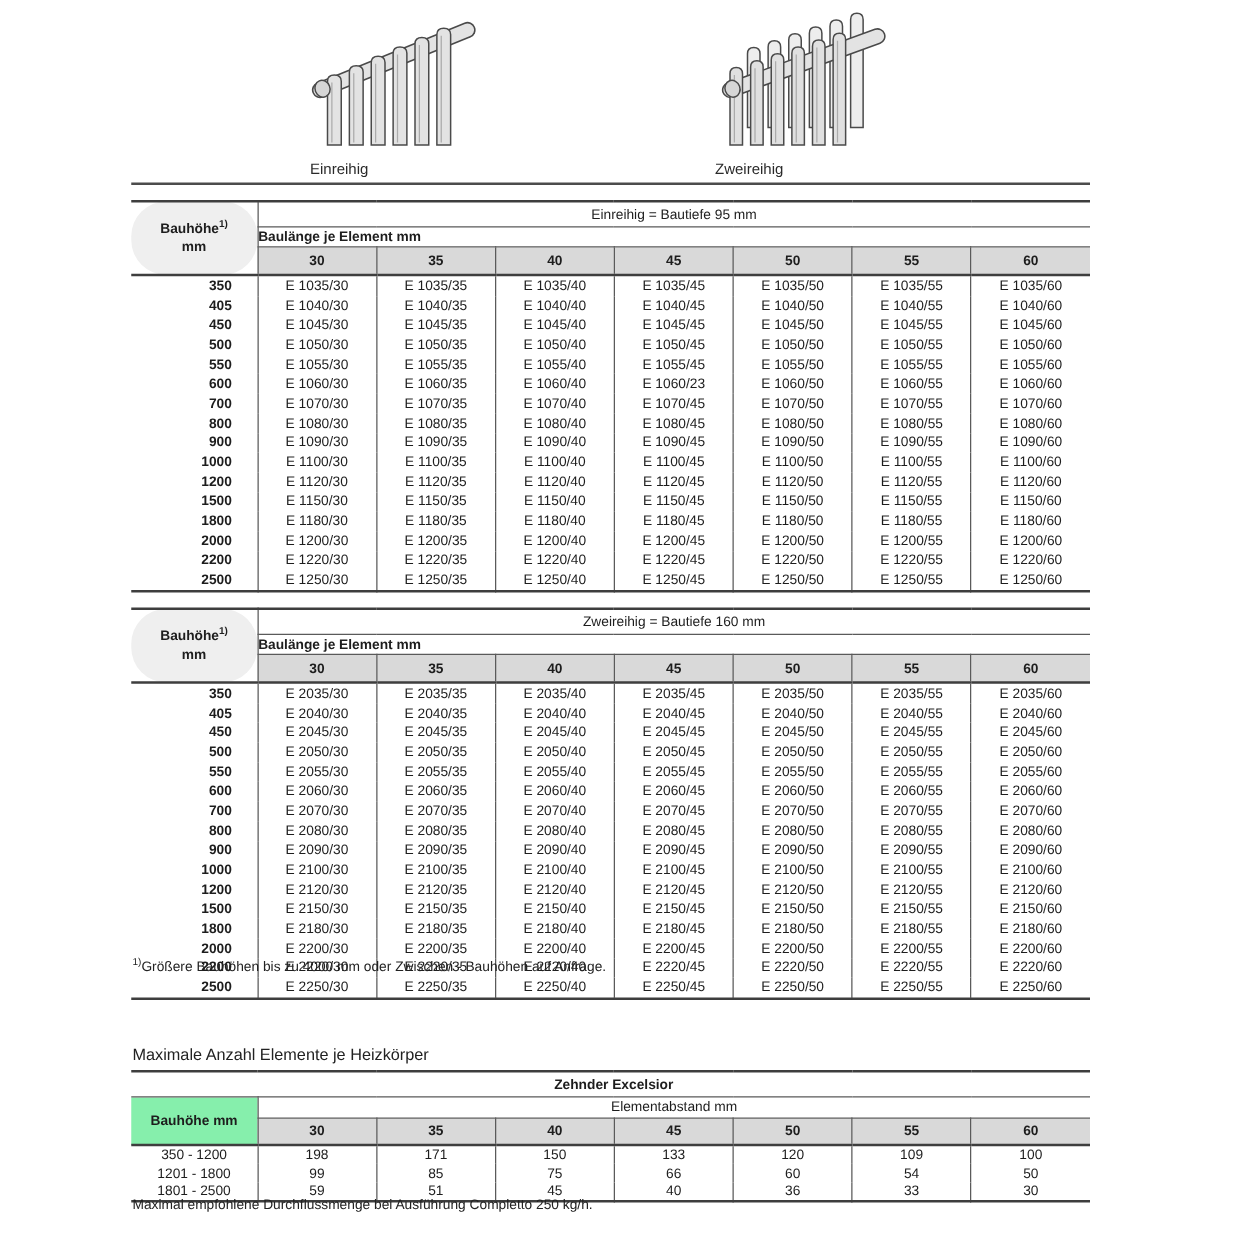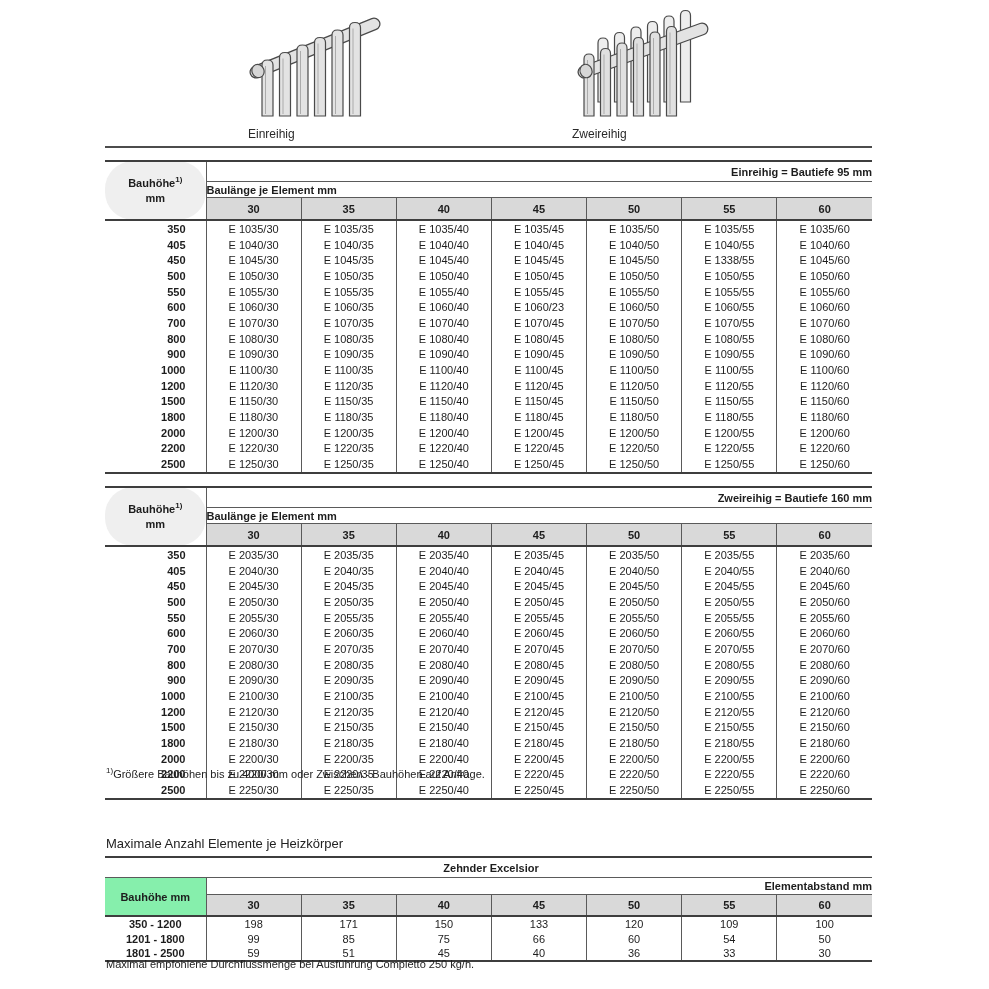--- a/index.html
+++ b/index.html
@@ -29,41 +29,41 @@
     background:#efefef;font-weight:bold;text-align:center;vertical-align:middle;
     border-right:1px solid #5a5a5a;border-bottom:2px solid #3e3e3e;
     font-size:11px;line-height:1.35;padding:0;border-radius:28px;
   }
   th.rowhead3{
     background:#86efac;font-weight:bold;text-align:center;vertical-align:middle;
     border-right:1px solid #5a5a5a;border-bottom:2px solid #3e3e3e;
     font-size:11px;padding:0;
   }
   td.tbl-title{
-    font-weight:bold;text-align:right;border-bottom:1px solid #5a5a5a;
+    font-weight:normal;text-align:center;border-bottom:1px solid #5a5a5a;
     height:19px;padding:0;
   }
   td.tbl-subtitle{
     font-weight:bold;border-bottom:1px solid #5a5a5a;
     height:15px;padding:0;
   }
   td.colh{
     background:#d9d9d9;font-weight:bold;text-align:center;
     border-left:1px solid #5a5a5a;border-bottom:2px solid #3e3e3e;
     height:21px;padding:0;
   }
   td.brand-cell{
     font-weight:bold;text-align:center;border-bottom:1px solid #5a5a5a;
     height:19px;padding:0 0 0 5px;
   }
 
   
   tbody th{font-weight:bold;text-align:right;padding:0 20px 0 0;height:15.7px;font-size:11px;}
   tbody td{text-align:center;border-left:1px solid #5a5a5a;padding:0;height:15.7px;}
-  #table3-wrap tbody th{font-weight:bold;text-align:center;padding:0;height:14.4px;}
+  #table3-wrap tbody th{font-weight:normal;text-align:center;padding:0;height:14.4px;}
   #table3-wrap tbody td{height:14.4px;}
 
   sup{font-size:8px;vertical-align:super;line-height:0;}
 
   .note{position:absolute;left:106px;font-size:11px;color:#222;}
   #footnote1{top:768px;}
   #section-heading{top:836px;font-size:13px;}
   #flow-note{top:958px;}
 </style>
 </head>
@@ -190,21 +190,21 @@
           <td>E 1040/55</td>
           <td>E 1040/60</td>
         </tr>
         <tr>
           <th>450</th>
           <td>E 1045/30</td>
           <td>E 1045/35</td>
           <td>E 1045/40</td>
           <td>E 1045/45</td>
           <td>E 1045/50</td>
-          <td>E 1338/55</td>
+          <td>E 1045/55</td>
           <td>E 1045/60</td>
         </tr>
         <tr>
           <th>500</th>
           <td>E 1050/30</td>
           <td>E 1050/35</td>
           <td>E 1050/40</td>
           <td>E 1050/45</td>
           <td>E 1050/50</td>
           <td>E 1050/55</td>

